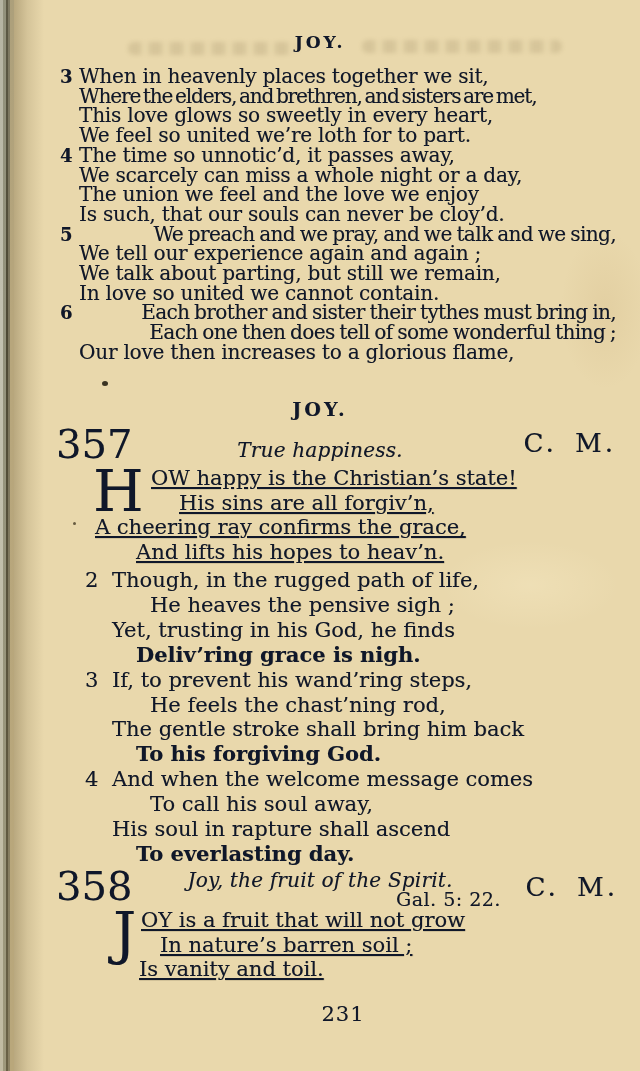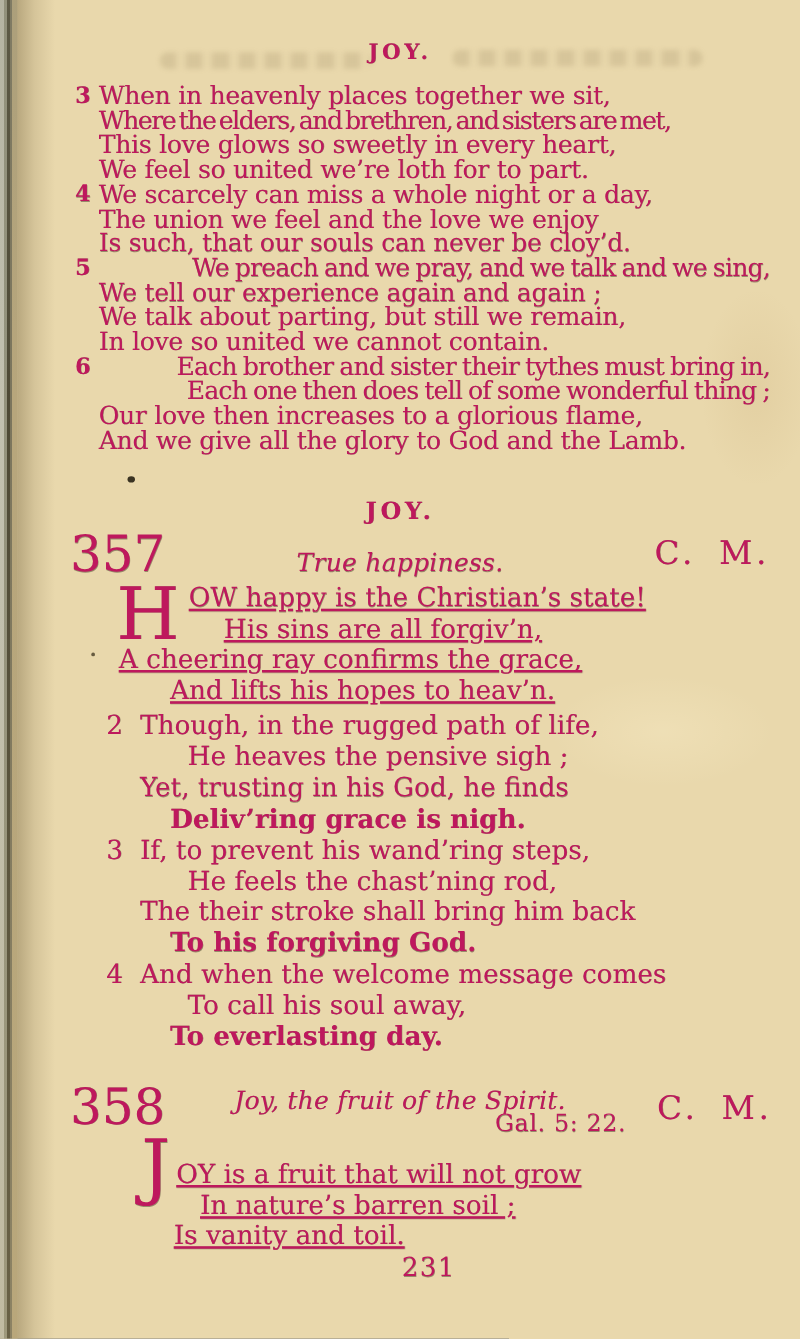--- a/index.html
+++ b/index.html
@@ -1,19 +1,19 @@
 <!DOCTYPE html>
 <html><head>
 <meta charset="utf-8">
 <style>
   html,body{margin:0;padding:0;background:#777;}
   .page{
     position:relative;width:640px;height:1071px;overflow:hidden;
     font-family:"DejaVu Serif", serif;
-    color:#be185d;
+    color:#0f172a;
     background:
       radial-gradient(ellipse 420px 260px at 78% 4%, rgba(255,248,220,0.30), transparent 70%),
       radial-gradient(ellipse 300px 500px at 103% 55%, rgba(196,152,92,0.14), transparent 65%),
       radial-gradient(ellipse 360px 300px at -5% 103%, rgba(166,132,66,0.22), transparent 60%),
       radial-gradient(ellipse 500px 380px at 45% 60%, rgba(255,246,214,0.18), transparent 70%),
       linear-gradient(100deg,#cdbа8a 0%, #ddcb9b 2%, #e7d6a9 7%, #ebdab0 16%, #ecdcb3 40%, #e9d8ab 70%, #e6d4a3 90%, #e2cf9c 100%);
     background-color:#e9d8ac;
   }
   .txt{ text-shadow:0.3px 0.3px 0.5px rgba(52,44,24,0.45); }
 
@@ -72,21 +72,21 @@
   .hb357v1{top:466px;}
   .hb358v1{top:908px;}
   .hl{white-space:nowrap;text-decoration:underline;}
   .drop-cap{position:absolute;font-size:58px;line-height:44px;top:3px;}
   .dc357{left:-2px;}
   .dc358{left:18px;}
   .hb357v1 .l1{padding-left:56px;}
   .hb357v1 .l2{padding-left:84px;}
   .hb357v1 .l3{padding-left:-1px;}
   .hb357v1 .l4{padding-left:41px;}
-  .hb358v1 .l1{padding-left:46px;margin-top:19px;}
+  .hb358v1 .l1{padding-left:46px;}
   .hb358v1 .l2{padding-left:65px;}
   .hb358v1 .l3{padding-left:14px;}
   .hb358v1 .l4{padding-left:44px;}
 
   .hymn-verses{position:absolute;top:568px;left:85px;right:24px;font-size:21px;line-height:24.9px;}
   .h-verse{display:flex;}
   .h-num{width:27px;flex:0 0 27px;}
   .h-lines{flex:1;}
   .hvl{white-space:nowrap;}
   .hvl.i1{padding-left:38px;}
@@ -113,41 +113,41 @@
       <div class="s-lines">
         <div class="s-line txt">When in heavenly places together we sit,</div>
         <div class="s-line tight txt">Where the elders, and brethren, and sisters are met,</div>
         <div class="s-line txt">This love glows so sweetly in every heart,</div>
         <div class="s-line txt">We feel so united we’re loth for to part.</div>
       </div>
     </div>
     <div class="s-verse">
       <span class="s-num txt">4</span>
       <div class="s-lines">
+        <div class="s-line txt">The time so unnotic’d, it passes away,</div>
         <div class="s-line txt">We scarcely can miss a whole night or a day,</div>
         <div class="s-line txt">The union we feel and the love we enjoy</div>
         <div class="s-line txt">Is such, that our souls can never be cloy’d.</div>
       </div>
     </div>
     <div class="s-verse">
       <span class="s-num txt">5</span>
       <div class="s-lines">
         <div class="s-line snug txt">We preach and we pray, and we talk and we sing,</div>
         <div class="s-line txt">We tell our experience again and again ;</div>
         <div class="s-line txt">We talk about parting, but still we remain,</div>
         <div class="s-line txt">In love so united we cannot contain.</div>
       </div>
     </div>
     <div class="s-verse">
       <span class="s-num txt">6</span>
       <div class="s-lines">
         <div class="s-line snug txt">Each brother and sister their tythes must bring in,</div>
         <div class="s-line snug txt">Each one then does tell of some wonderful thing ;</div>
         <div class="s-line txt">Our love then increases to a glorious flame,</div>
-        <div class="s-line txt">And we give all the glory to God and the Lamb.</div>
       </div>
     </div>
   </section>
 
   <div class="ink-dot"></div>
   <div class="ink-speck"></div>
 
   <div class="section-heading txt">JOY.</div>
 
   <div class="hymn-number hn357 txt">357</div>
@@ -170,29 +170,30 @@
         <div class="hvl i1 txt">He heaves the pensive sigh ;</div>
         <div class="hvl i2 txt">Yet, trusting in his God, he finds</div>
         <div class="hvl i3 txt">Deliv’ring grace is nigh.</div>
       </div>
     </div>
     <div class="h-verse">
       <span class="h-num txt">3</span>
       <div class="h-lines">
         <div class="hvl i0 txt">If, to prevent his wand’ring steps,</div>
         <div class="hvl i1 txt">He feels the chast’ning rod,</div>
-        <div class="hvl i2 txt">The their stroke shall bring him back</div>
+        <div class="hvl i2 txt">The gentle stroke shall bring him back</div>
         <div class="hvl i3 txt">To his forgiving God.</div>
       </div>
     </div>
     <div class="h-verse">
       <span class="h-num txt">4</span>
       <div class="h-lines">
         <div class="hvl i0 txt">And when the welcome message comes</div>
         <div class="hvl i1 txt">To call his soul away,</div>
+        <div class="hvl i2 txt">His soul in rapture shall ascend</div>
         <div class="hvl i3 txt">To everlasting day.</div>
       </div>
     </div>
   </div>
 
   <div class="hymn-number hn358 txt">358</div>
   <div class="hymn-title ht358 txt">Joy, the fruit of the Spirit.</div>
   <div class="hymn-ref txt">Gal. 5: 22.</div>
   <div class="hymn-meter hm358 txt">C. M.</div>
 

